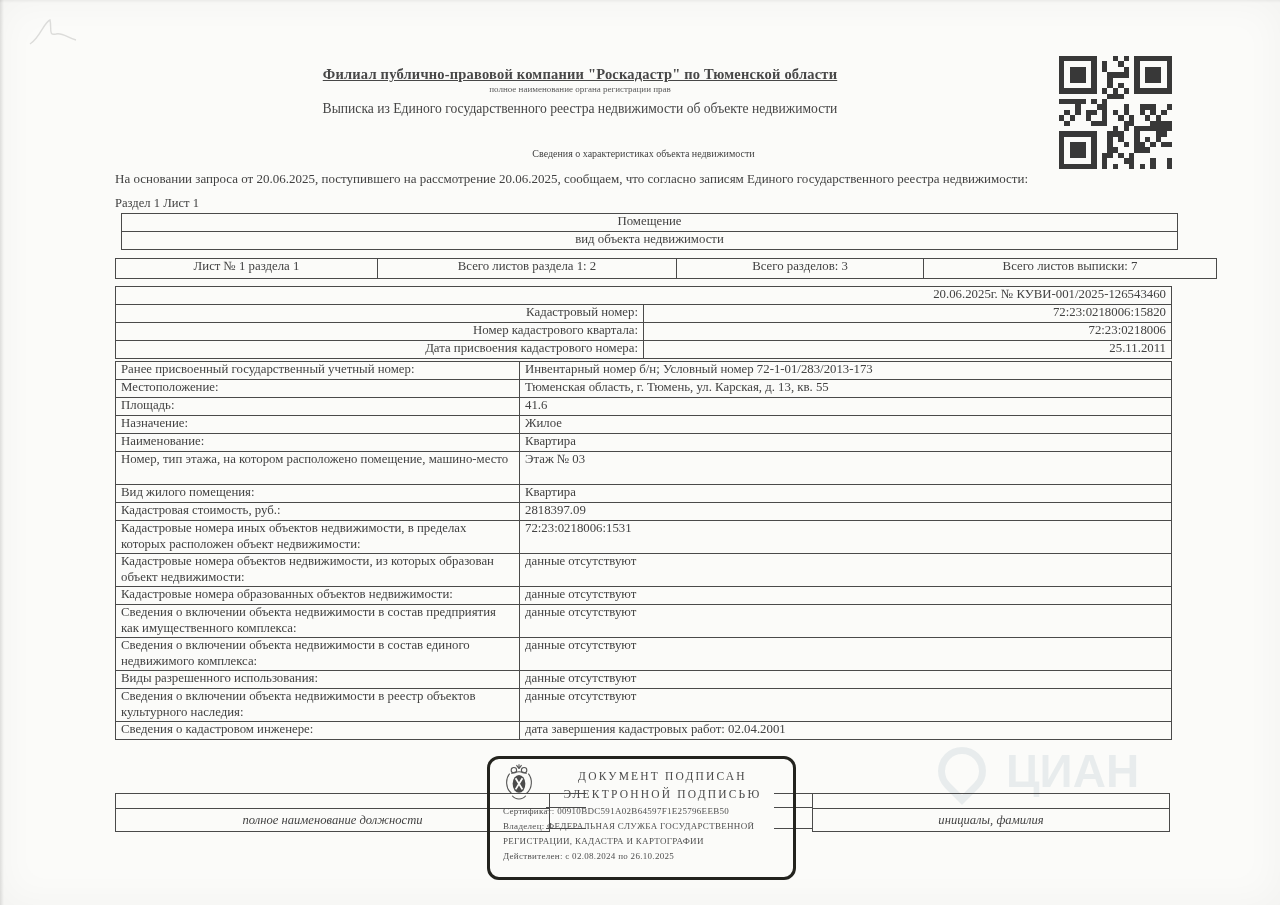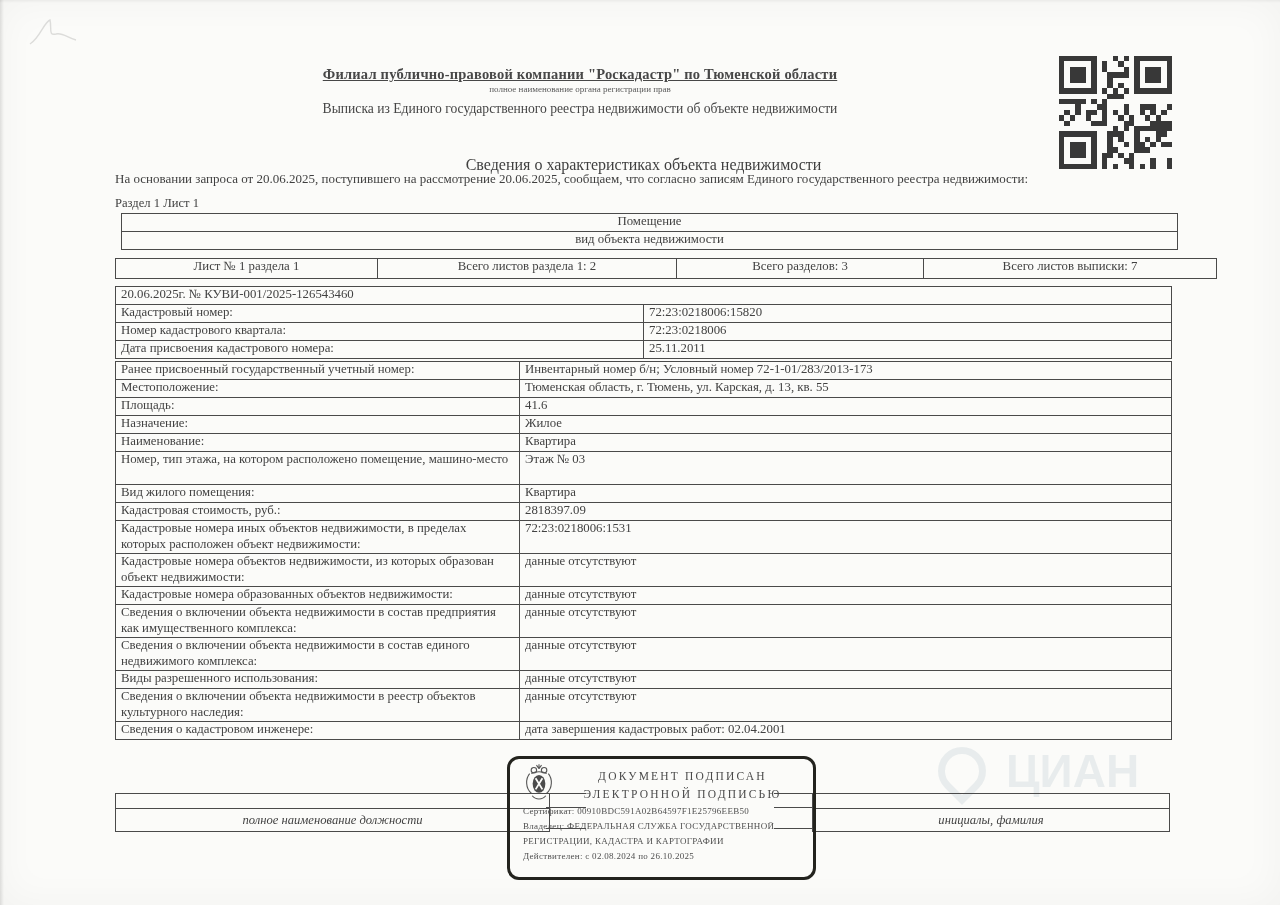--- a/index.html
+++ b/index.html
@@ -19,56 +19,56 @@
     background:linear-gradient(180deg,rgba(0,0,0,0.05),rgba(0,0,0,0));}
 
   .abs{position:absolute;}
 
   
   .org-header{left:115px;top:66px;width:930px;text-align:center;}
   .org-name{font-size:14.5px;font-weight:bold;color:#474747;
     text-decoration:underline;letter-spacing:.2px;}
   .org-caption{font-size:9px;color:#5a5a5a;margin-top:1px;}
   .doc-title{font-size:13.6px;margin-top:7px;color:#454545;}
-  .section-title{left:115px;top:156px;width:1057px;text-align:center;font-size:16px;}
+  .section-title{left:115px;top:148px;width:1057px;text-align:center;font-size:10px;}
   .request-line{left:115px;top:171px;width:1062px;font-size:13px;}
   .section-sheet{left:115px;top:196px;width:1057px;font-size:12.6px;}
 
   
   .qr{left:1059px;top:56px;width:113px;height:113px;}
 
   
   table.doc{border-collapse:collapse;width:1057px;table-layout:fixed;}
   table.doc td{border:1px solid #4a4a4a;padding:0 5px;font-size:12.8px;
     line-height:1.25;vertical-align:top;color:#424242;}
   td.c{text-align:center;vertical-align:middle;}
   td.lab{width:393px;}
   tr.h1 td{height:17px;}
   tr.h2 td{height:32px;}
   .t-kind{left:121px;top:213px;}
   .t-sheets{left:115px;top:258px;padding-left:21px;}
   .t-sheets td{height:19px;}
-  .t-cad{left:115px;top:286px;}
+  .t-cad{left:115px;top:286px;text-align:right;}
   .t-main{left:115px;top:361px;}
 
   
   .sigbox{border-collapse:collapse;}
   .sigbox td{border:1px solid #4a4a4a;font-size:12.6px;text-align:center;
     vertical-align:middle;color:#424242;}
   .sig-left{left:115px;top:793px;}
   .sig-left td{width:431px;}
   .sig-right{left:812px;top:793px;}
   .sig-right td{width:354px;}
   .sig-row1 td{height:12px;}
   .sig-row2 td{height:20px;font-style:italic;}
   .stub{background:#4a4a4a;height:1px;}
 
   
   .stamp{left:487px;top:756px;width:303px;height:118px;
-    border:3px solid #23231e;border-radius:12px;z-index:5;margin-left:20px;}
+    border:3px solid #23231e;border-radius:12px;z-index:5;}
   .stamp .s-line1{position:absolute;left:46px;right:4px;top:11px;text-align:center;
     font-size:11.5px;letter-spacing:2.2px;color:#4a4a4a;}
   .stamp .s-line2{position:absolute;left:46px;right:4px;top:29px;text-align:center;
     font-size:11.5px;letter-spacing:2.2px;color:#4a4a4a;}
   .stamp .s-small{position:absolute;left:13px;right:6px;font-size:9px;
     letter-spacing:.3px;color:#4f4f4f;white-space:nowrap;}
   .s-cert{top:47px;}
   .s-own1{top:62px;}
   .s-own2{top:77px;}
   .s-valid{top:92px;}

